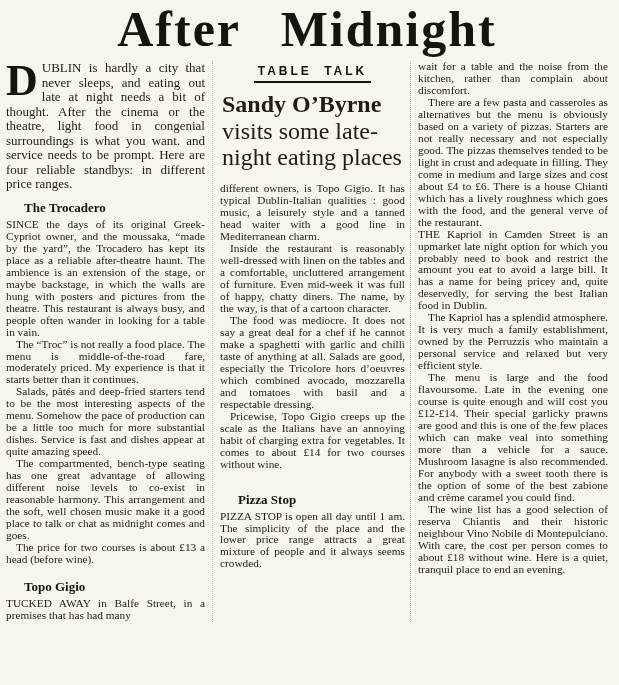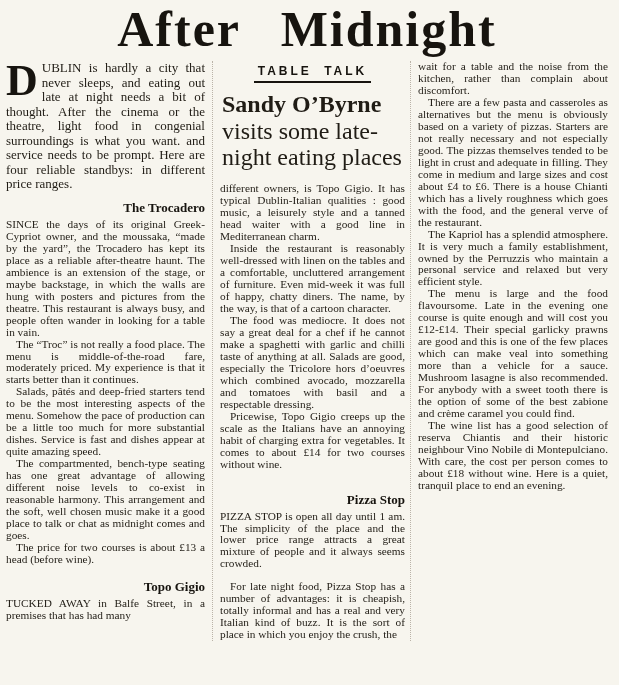--- a/index.html
+++ b/index.html
@@ -55,22 +55,22 @@
     font-weight: 700;
     font-size: 44px;
     line-height: 0.78;
     padding: 3px 4px 0 0;
     color: #17140f;
   }
   .sec-heading {
     font-weight: 700;
     font-size: 13px;
     line-height: 1.15;
-    text-align: right;
-    margin: 9px 0 3px 12px;
+    text-align: left;
+    margin: 9px 0 3px 18px;
     color: #17140f;
   }
   .sec-heading.sp-lg { margin-top: 22px; }
   .sec-heading.sp-md { margin-top: 14px; }
   p.para { margin: 0; }
   p.para.ind { text-indent: 10px; }
   p.para.gap-top { margin-top: 11px; }
 
   .kicker-wrap {
     text-align: center;
@@ -125,26 +125,26 @@
         <div class="byline"><span class="author">Sandy O’Byrne</span><span> visits some late-night eating places</span></div>
       </div>
 
       <p class="para">different owners, is Topo Gigio. It has typical Dublin-Italian qualities : good music, a leisurely style and a tanned head waiter with a good line in Mediterranean charm.</p>
       <p class="para ind">Inside the restaurant is reasonably well-dressed with linen on the tables and a comfortable, uncluttered arrangement of furniture. Even mid-week it was full of happy, chatty diners. The name, by the way, is that of a cartoon character.</p>
       <p class="para ind">The food was mediocre. It does not say a great deal for a chef if he cannot make a spaghetti with garlic and chilli taste of anything at all. Salads are good, especially the Tricolore hors d’oeuvres which combined avocado, mozzarella and tomatoes with basil and a respectable dressing.</p>
       <p class="para ind">Pricewise, Topo Gigio creeps up the scale as the Italians have an annoying habit of charging extra for vegetables. It comes to about £14 for two courses without wine.</p>
 
       <div class="sec-heading sp-lg">Pizza Stop</div>
       <p class="para">PIZZA STOP is open all day until 1 am. The simplicity of the place and the lower price range attracts a great mixture of people and it always seems crowded.</p>
-      <p class="para ind gap-top">For late night food, Pizza Stop has a number of advantages: it is cheapish, totally informal and has a real and very Italian kind of buzz. It is the sort of place in which you enjoy the crush, the</p>
     </div>
 
     <div class="col col-3">
       <p class="para">wait for a table and the noise from the kitchen, rather than complain about discomfort.</p>
       <p class="para ind">There are a few pasta and casseroles as alternatives but the menu is obviously based on a variety of pizzas. Starters are not really necessary and not especially good. The pizzas themselves tended to be light in crust and adequate in filling. They come in medium and large sizes and cost about £4 to £6. There is a house Chianti which has a lively roughness which goes with the food, and the general verve of the restaurant.</p>
 
+      <p class="para">THE Kapriol in Camden Street is an upmarket late night option for which you probably need to book and restrict the amount you eat to avoid a large bill. It has a name for being pricey and, quite deservedly, for serving the best Italian food in Dublin.</p>
       <p class="para ind">The Kapriol has a splendid atmosphere. It is very much a family establishment, owned by the Perruzzis who maintain a personal service and relaxed but very efficient style.</p>
       <p class="para ind">The menu is large and the food flavoursome. Late in the evening one course is quite enough and will cost you £12-£14. Their special garlicky prawns are good and this is one of the few places which can make veal into something more than a vehicle for a sauce. Mushroom lasagne is also recommended. For anybody with a sweet tooth there is the option of some of the best zabione and crème caramel you could find.</p>
       <p class="para ind">The wine list has a good selection of reserva Chiantis and their historic neighbour Vino Nobile di Montepulciano. With care, the cost per person comes to about £18 without wine. Here is a quiet, tranquil place to end an evening.</p>
     </div>
 
   </div>
 </div>
 
 </body></html>

